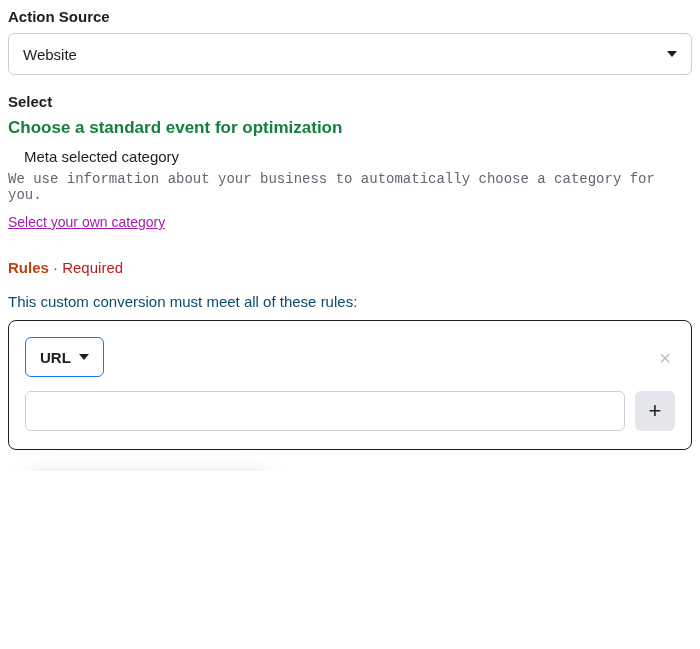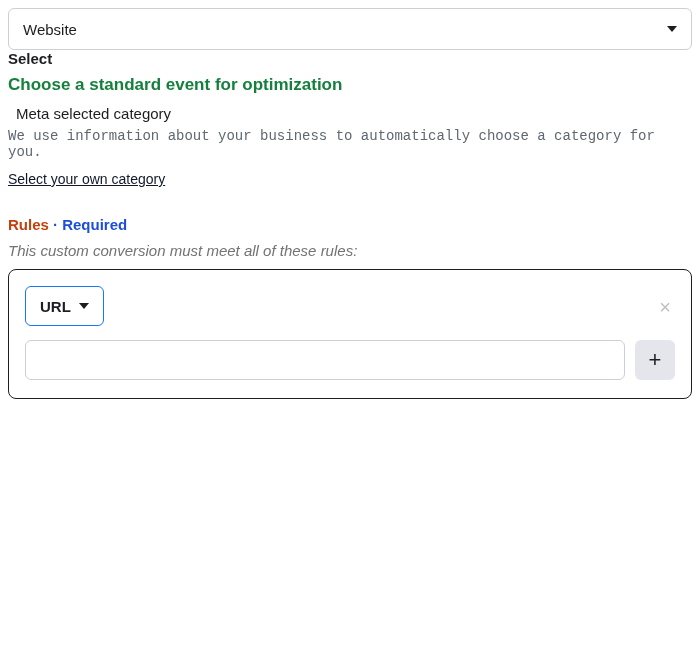--- a/index.html
+++ b/index.html
@@ -26,20 +26,21 @@
     height: 42px;
     border: 1px solid #ccd0d5;
     border-radius: 6px;
     background: #fff;
     display: flex;
     align-items: center;
     padding: 0 14px;
     justify-content: space-between;
     font-size: 15px;
     cursor: pointer;
+    margin-bottom: 18px;
   }
   .select-box .left {
     display: flex;
     align-items: center;
     gap: 10px;
   }
   .caret {
     width: 0; height: 0;
     border-left: 5px solid transparent;
     border-right: 5px solid transparent;
@@ -47,53 +48,52 @@
   }
   .section-heading {
     font-size: 17px;
     font-weight: 700;
     color: #15803d;
     margin: 6px 0 10px 0;
   }
   .subheading {
     font-size: 15px;
     color: #1c1e21;
-    margin: 0 0 6px 8px;
+    margin: 0 0 6px 16px;
   }
   .muted-text {
     font-size: 14px;
     color: #606770;
     margin: 0 0 10px 0;
     font-family: Liberation Mono, monospace;
   }
   .link {
-    color: #0f172a;
+    color: #a21caf;
     font-size: 14px;
     text-decoration: underline;
     cursor: pointer;
   }
   .rules-header {
     margin-top: 28px;
   }
   .rules-header .label {
     font-size: 15px;
   }
   .rules-header .rules-word {
     font-weight: 700;
     color: #c2410c;
   }
   .rules-header .required-word {
-    color: #1d4ed8;
-    font-weight: 700;
+    color: #b91c1c;
+    font-weight: 400;
   }
   .rules-desc {
     font-size: 15px;
-    color: #737373;
-    margin: 8px 0 10px 0;
-    font-style: italic;
+    color: #0c4a6e;
+    margin: 16px 0 10px 0;
   }
   .rules-box {
     border: 1px solid #1c1e21;
     border-radius: 8px;
     padding: 16px 16px 18px 16px;
     position: relative;
   }
   .pill-row {
     display: flex;
     align-items: center;
@@ -249,20 +249,21 @@
   .tag-icon {
     transform: rotate(0deg);
   }
 </style>
 </head>
 <body>
 
 <div class="container">
 
   
+  <div class="field-label">Action Source</div>
   <div class="select-box">
     <div class="left">
       <span>Website</span>
     </div>
     <span class="caret"></span>
   </div>
 
   
   <div class="field-label">Select</div>
 

